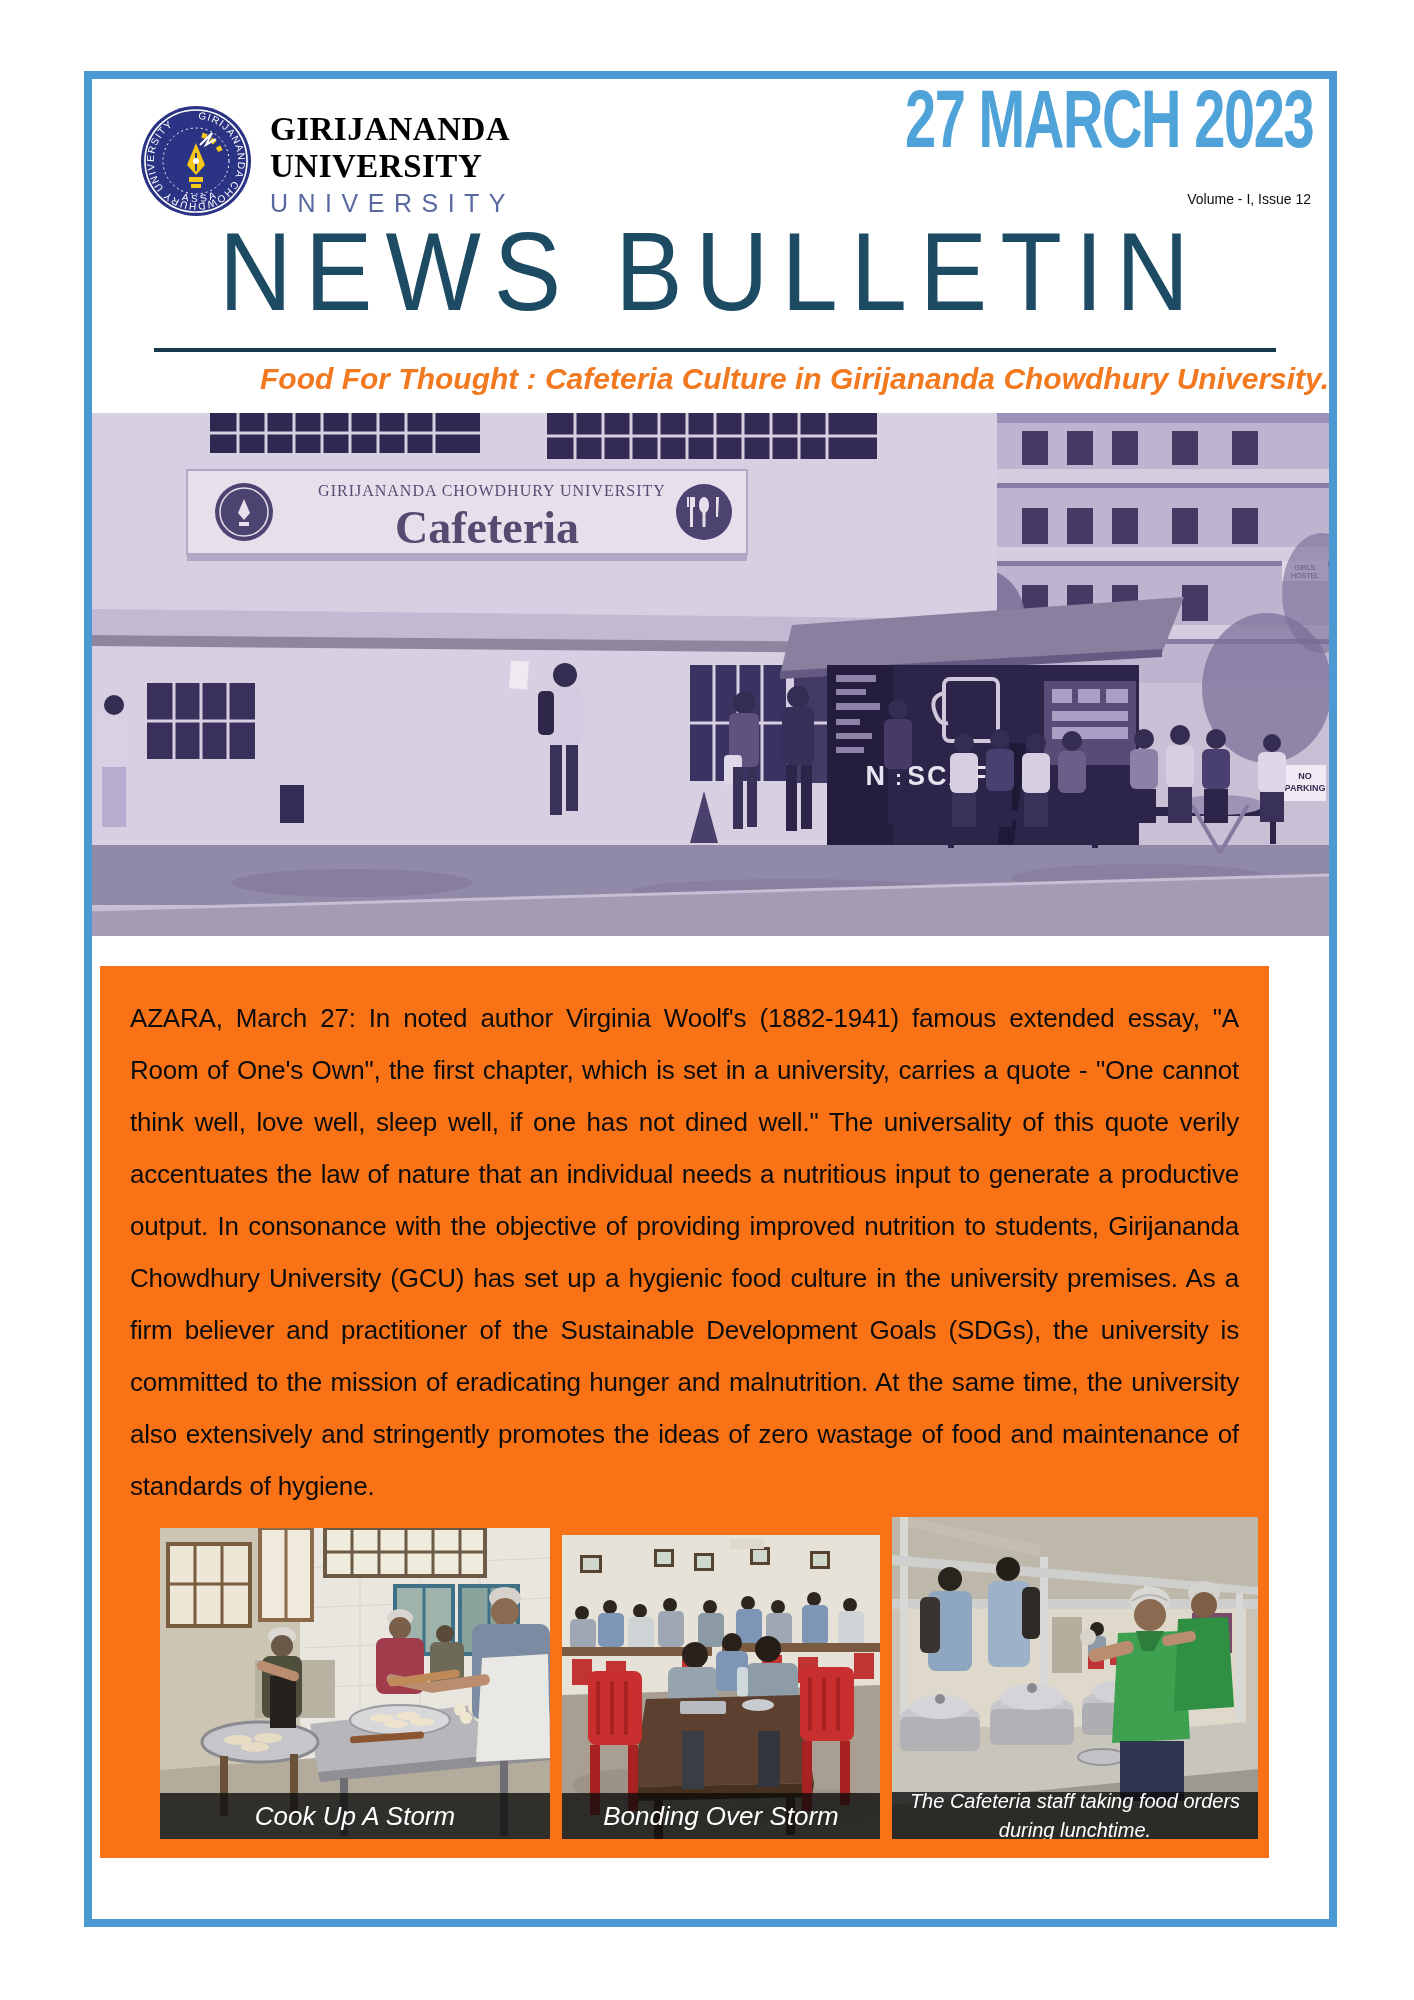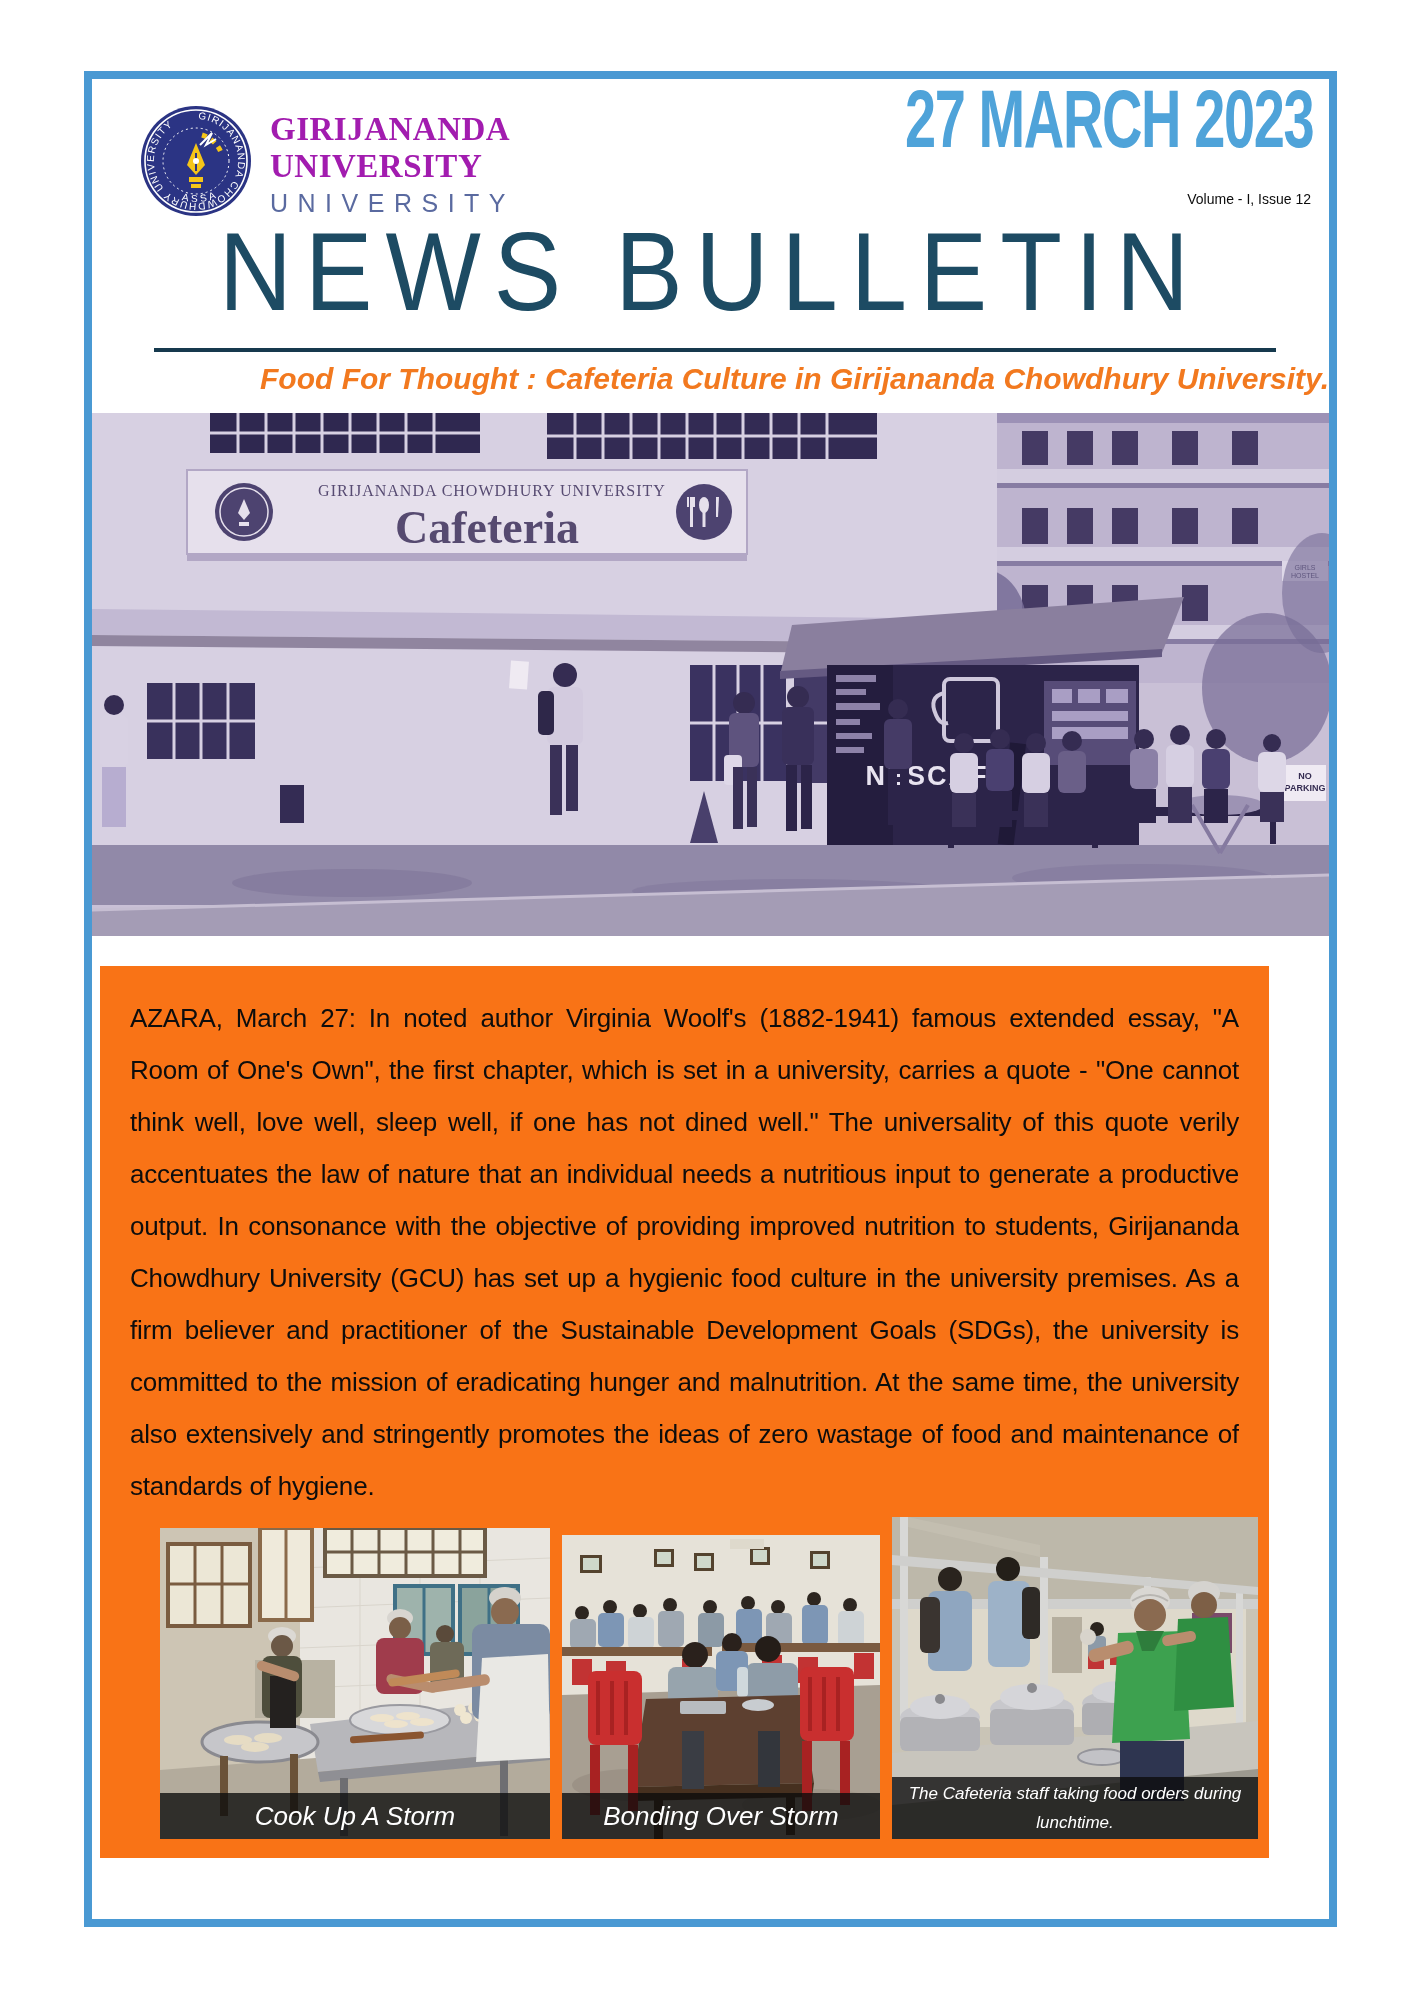--- a/index.html
+++ b/index.html
@@ -4,21 +4,21 @@
 <style>
   html,body{margin:0;padding:0;background:#ffffff;}
   .page{position:relative;width:1414px;height:2000px;background:#ffffff;overflow:hidden;
         font-family:"Liberation Sans",sans-serif;}
   .frame{position:absolute;left:84px;top:71px;width:1253px;height:1856px;box-sizing:border-box;
          border:8px solid #4a99d3;background:#ffffff;}
   
   .brand-logo{position:absolute;left:48px;top:26px;width:112px;height:112px;}
   .brand-text{position:absolute;left:178px;top:32px;}
   .brand-line{font-family:"Liberation Serif",serif;font-weight:bold;font-size:33px;line-height:37px;
-              color:#a21caf;letter-spacing:.5px;}
+              color:#000000;letter-spacing:.5px;}
   .brand-line3{font-family:"Liberation Sans",sans-serif;font-weight:400;font-size:25px;color:#5a6aa0;
                letter-spacing:9.5px;margin-top:4px;}
   .issue-date{position:absolute;right:16px;top:-6px;color:#4fa3d9;font-weight:bold;font-size:80px;
               letter-spacing:-2px;transform:scale(.70,1.02);transform-origin:top right;white-space:nowrap;}
   .volume{position:absolute;right:18px;top:112px;font-size:14px;color:#0c0c0c;}
   .masthead{position:absolute;left:0;top:130px;width:100%;text-align:center;color:#1d4b63;
             font-size:101px;font-weight:400;letter-spacing:13px;transform:scaleY(1.1);
             transform-origin:top center;white-space:nowrap;}
   .rule{position:absolute;left:62px;top:269px;width:1122px;height:4px;background:#16394e;}
   .headline{position:absolute;left:0;top:283px;width:100%;text-align:right;color:#f2791f;
@@ -31,21 +31,21 @@
            line-height:52px;text-align:justify;letter-spacing:-.2px;}
   .photo-row{position:absolute;left:60px;top:551px;display:flex;gap:12px;align-items:flex-end;}
   .photo{position:relative;overflow:hidden;background:#777;}
   .photo.p1{width:390px;height:311px;}
   .photo.p2{width:318px;height:304px;}
   .photo.p3{width:366px;height:322px;}
   .caption{position:absolute;left:0;right:0;bottom:0;background:rgba(12,12,12,.78);color:#fff;
            font-style:italic;text-align:center;display:flex;align-items:center;justify-content:center;}
   .p1 .caption{height:46px;font-size:26px;}
   .p2 .caption{height:46px;font-size:26px;}
-  .p3 .caption{height:62px;font-size:17px;line-height:29px;padding:2px 10px;box-sizing:border-box;}
+  .p3 .caption{height:47px;font-size:20px;line-height:29px;padding:2px 10px;box-sizing:border-box;}
   svg{display:block;}
 </style>
 </head>
 <body>
 
 <div class="page">
   <div class="frame">
 
     <svg class="brand-logo" viewBox="0 0 112 112">
       <circle cx="56" cy="56" r="55" fill="#2b3484"></circle>

